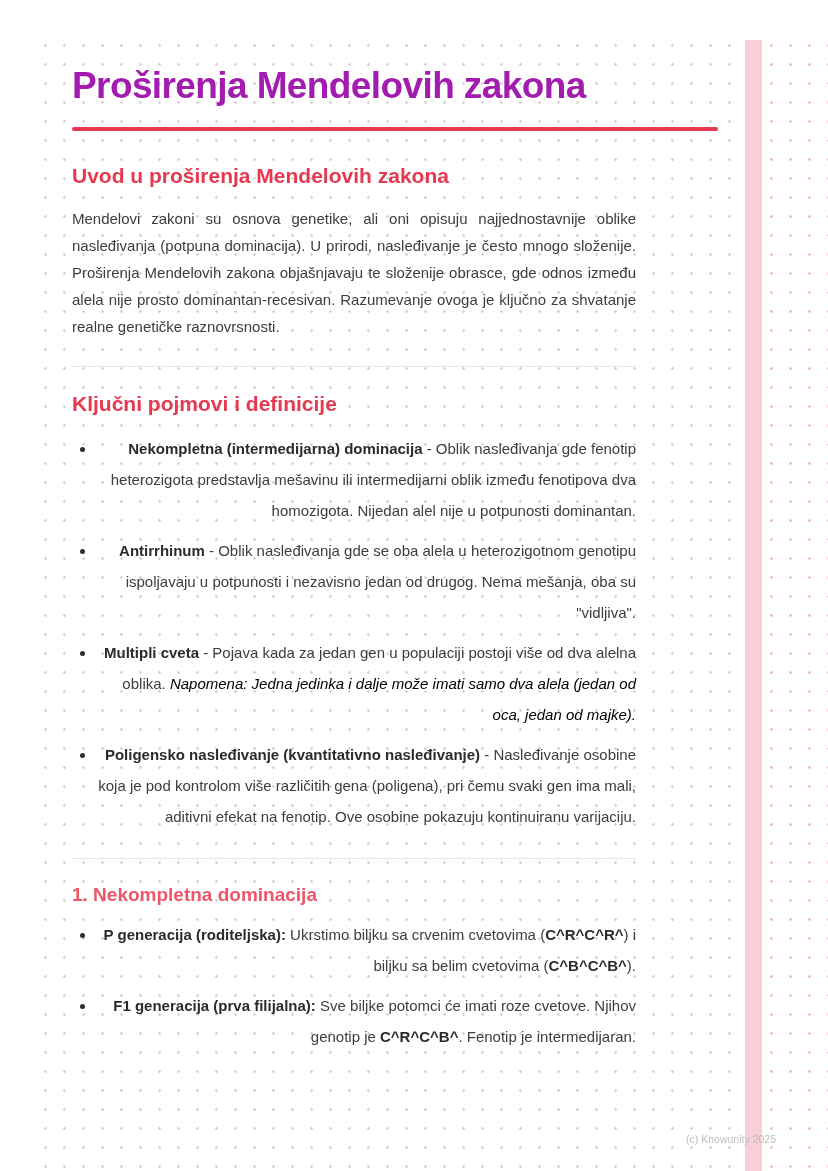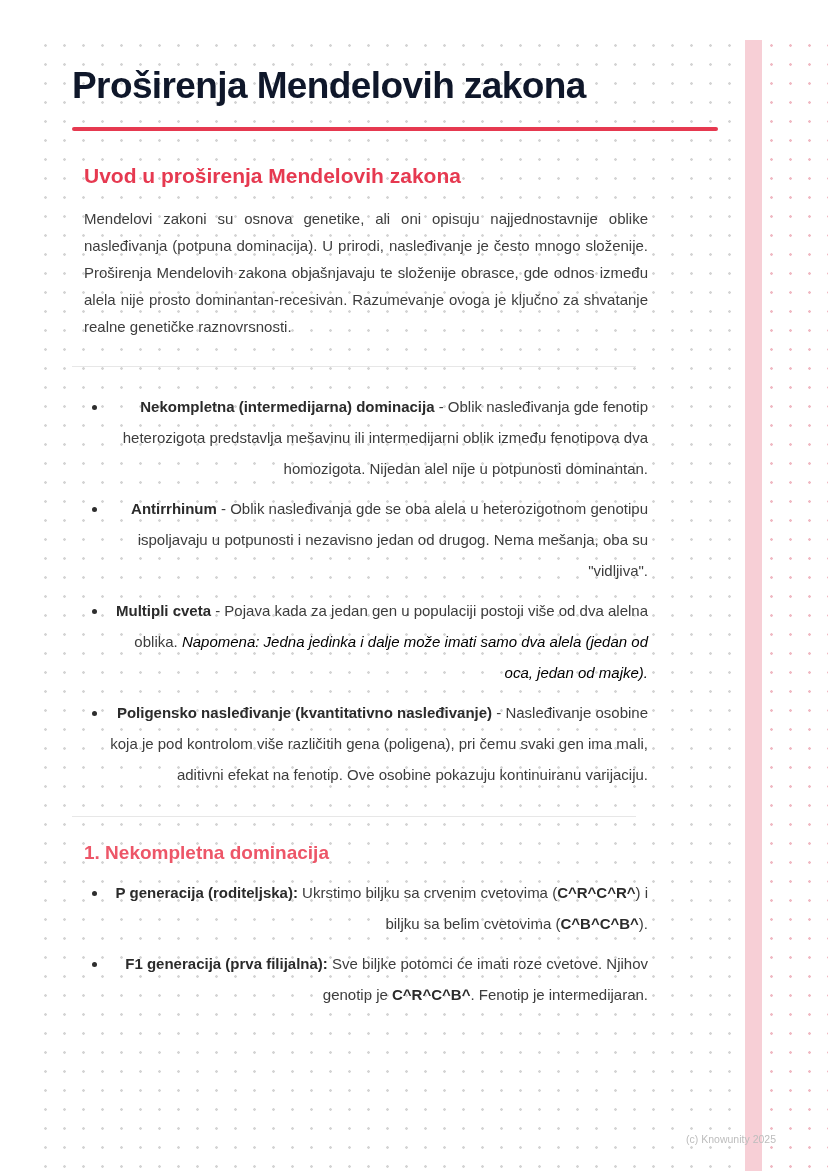--- a/index.html
+++ b/index.html
@@ -25,21 +25,21 @@
     position:absolute; left:745px; top:40px; bottom:0; width:17px;
     background:#f7cfd6;
   }
   .content {
     position:absolute; left:72px; top:64px; width:646px;
   }
   h1 {
     margin:0 0 20px 0;
     font-size:37px; line-height:43px;
     font-weight:700; letter-spacing:-0.6px;
-    color:#0f172a;
+    color:#a21caf;
   }
   .title-rule {
     height:4px; width:646px;
     background:#e63950; border-radius:2px;
     margin:0 0 32px 0;
   }
   h2 {
     margin:0 0 16px 0;
     font-size:21px; line-height:26px;
     font-weight:700; color:#e63950;
@@ -67,21 +67,21 @@
     font-size:15px; line-height:31px;
     color:#3d3d3d; margin-bottom:9px;text-align:right;
   }
   li::marker { color:#2e2e2e; }
   .b { font-weight:700; color:#2b2b2b; }
   .i { font-style:italic; color:#000000; }
   .footer {
     position:absolute; right:52px; bottom:26px;
     font-size:10.5px; color:#bdbdbd;
   }
-  section { margin:12px; }
+  section { margin:0; }
   .sec-patterns h3 { margin-top:24px; }
 </style>
 </head>
 <body>
 
 <div class="dots"></div>
 <div class="pink-dots"></div>
 <div class="stripe"></div>
 
 <main class="content">
@@ -90,20 +90,21 @@
   <div class="title-rule"></div>
 
   <section class="sec-intro">
     <h2>Uvod u proširenja Mendelovih zakona</h2>
     <p class="just">Mendelovi zakoni su osnova genetike, ali oni opisuju najjednostavnije oblike nasleđivanja (potpuna dominacija). U prirodi, nasleđivanje je često mnogo složenije. Proširenja Mendelovih zakona objašnjavaju te složenije obrasce, gde odnos između alela nije prosto dominantan-recesivan. Razumevanje ovoga je ključno za shvatanje realne genetičke raznovrsnosti.</p>
   </section>
 
   <hr class="divider">
 
   <section class="sec-terms">
+    <h2>Ključni pojmovi i definicije</h2>
     <ul>
       <li><span class="b">Nekompletna (intermedijarna) dominacija</span><span> - Oblik nasleđivanja gde fenotip heterozigota predstavlja mešavinu ili intermedijarni oblik između fenotipova dva homozigota. Nijedan alel nije u potpunosti dominantan.</span></li>
       <li><span class="b">Antirrhinum</span><span> - Oblik nasleđivanja gde se oba alela u heterozigotnom genotipu ispoljavaju u potpunosti i nezavisno jedan od drugog. Nema mešanja, oba su "vidljiva".</span></li>
       <li><span class="b">Multipli cveta</span><span> - Pojava kada za jedan gen u populaciji postoji više od dva alelna oblika. </span><span class="i">Napomena: Jedna jedinka i dalje može imati samo dva alela (jedan od oca, jedan od majke).</span></li>
       <li><span class="b">Poligensko nasleđivanje (kvantitativno nasleđivanje)</span><span> - Nasleđivanje osobine koja je pod kontrolom više različitih gena (poligena), pri čemu svaki gen ima mali, aditivni efekat na fenotip. Ove osobine pokazuju kontinuiranu varijaciju.</span></li>
     </ul>
   </section>
 
   <hr class="divider">
 

